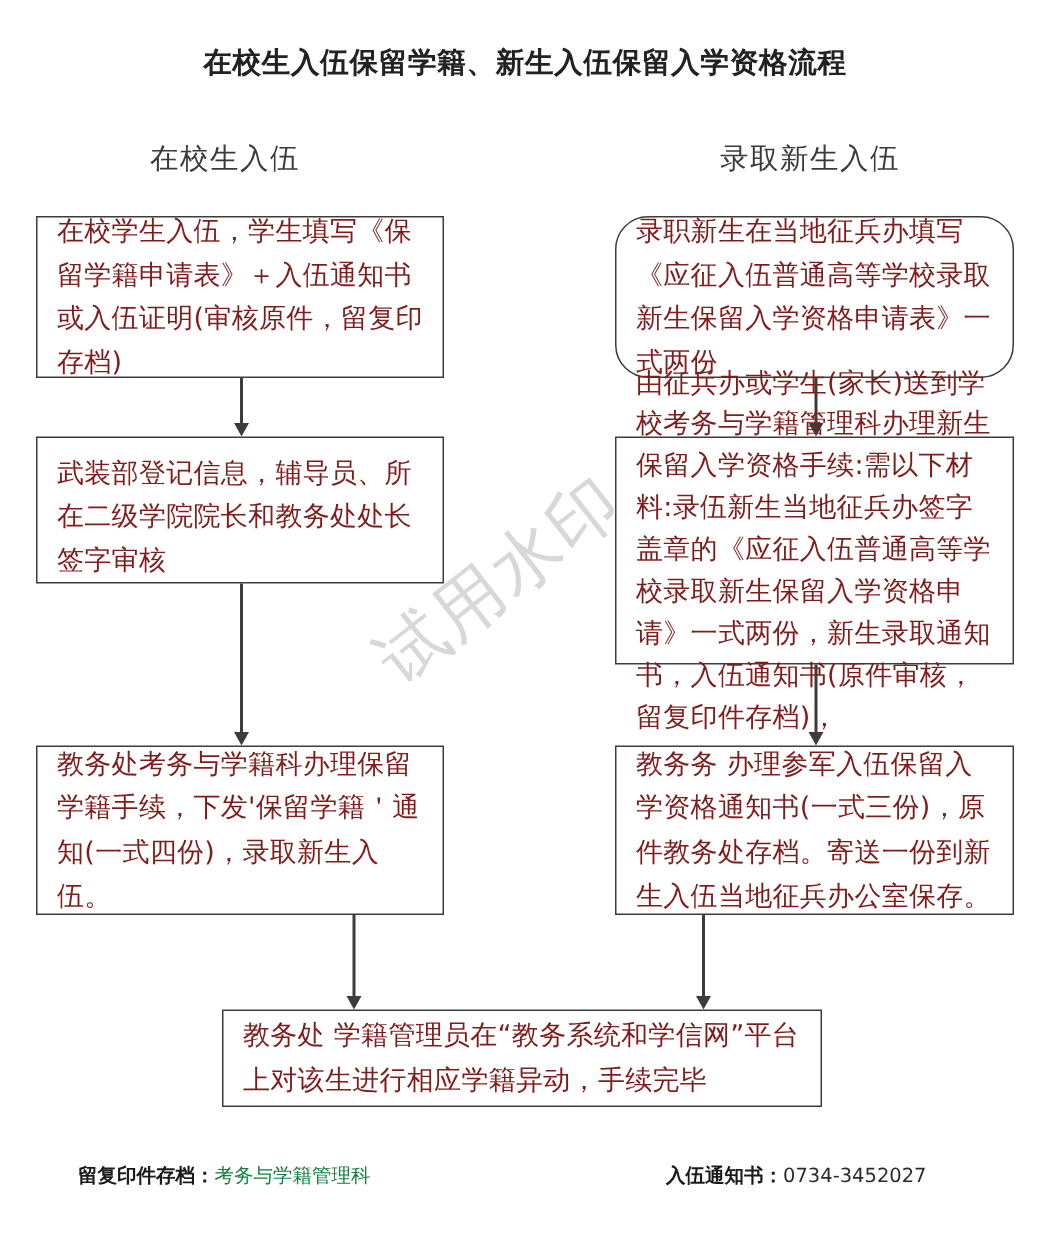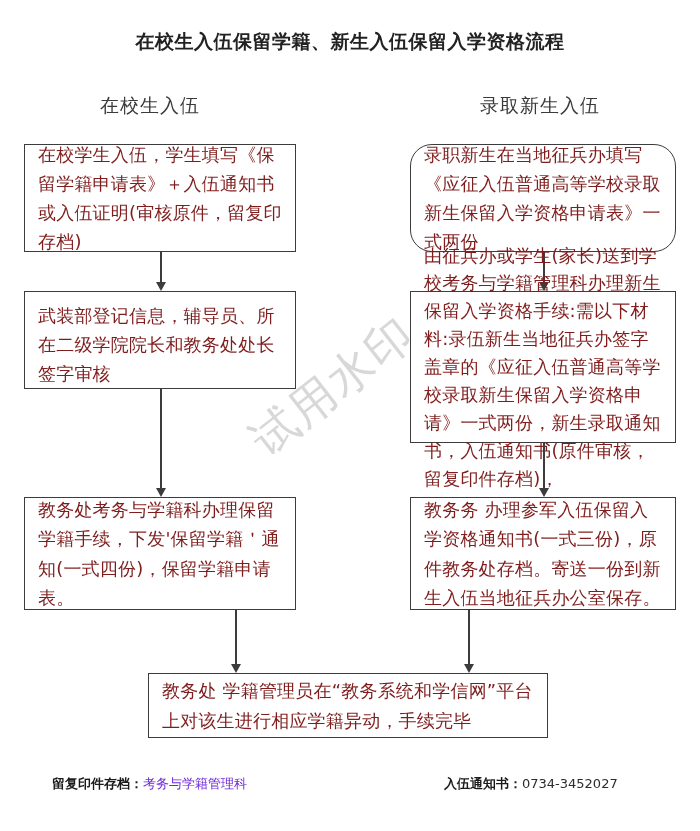--- a/index.html
+++ b/index.html
@@ -163,21 +163,21 @@
     left: 52px;
     top: 0;
     font-size: 13px;
     white-space: nowrap;
   }
   .footer-dept .flabel {
     font-weight: bold;
     color: #1a1a1a;
   }
   .footer-dept .fvalue {
-    color: #6d28d9;
+    color: #15803d;
     font-family: Liberation Serif, serif;
   }
   .footer-phone {
     position: absolute;
     left: 444px;
     top: 0;
     font-size: 13px;
     white-space: nowrap;
   }
   .footer-phone .flabel {
@@ -212,21 +212,21 @@
   <div class="box" id="box-l2">
     <span class="box-text">武装部登记信息，辅导员、所在二级学院院长和教务处处长签字审核</span>
   </div>
 
   <div class="connector" id="conn-l2">
     <div class="stem"></div>
     <div class="head"></div>
   </div>
 
   <div class="box" id="box-l3">
-    <span class="box-text">教务处考务与学籍科办理保留学籍手续，下发'保留学籍＇通知(一式四份)，保留学籍申请表。</span>
+    <span class="box-text">教务处考务与学籍科办理保留学籍手续，下发'保留学籍＇通知(一式四份)，录取新生入伍。</span>
   </div>
 
   <div class="connector" id="conn-l3">
     <div class="stem"></div>
     <div class="head"></div>
   </div>
 
   <div class="box" id="box-r1">
     <span class="box-text">录职新生在当地征兵办填写《应征入伍普通高等学校录取新生保留入学资格申请表》一式两份</span>
   </div>

